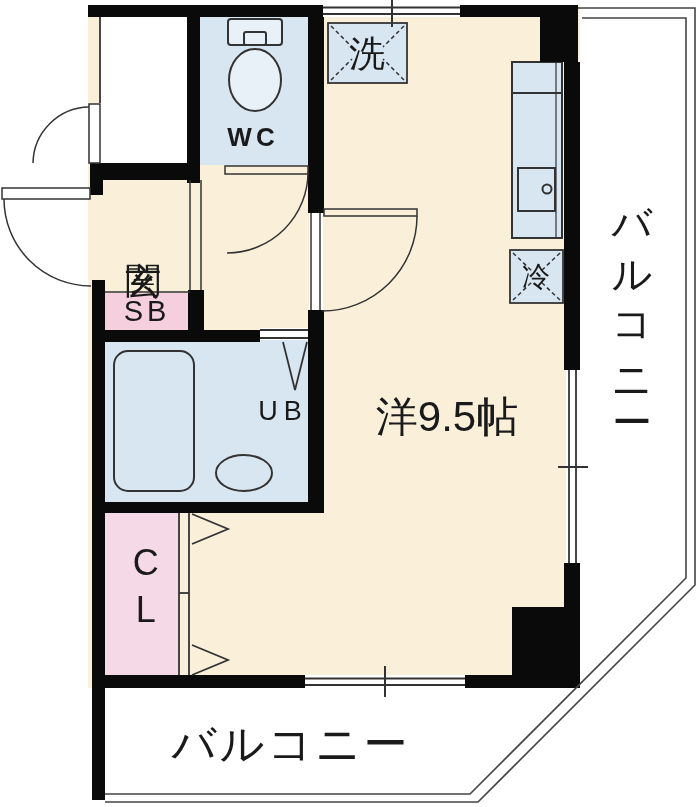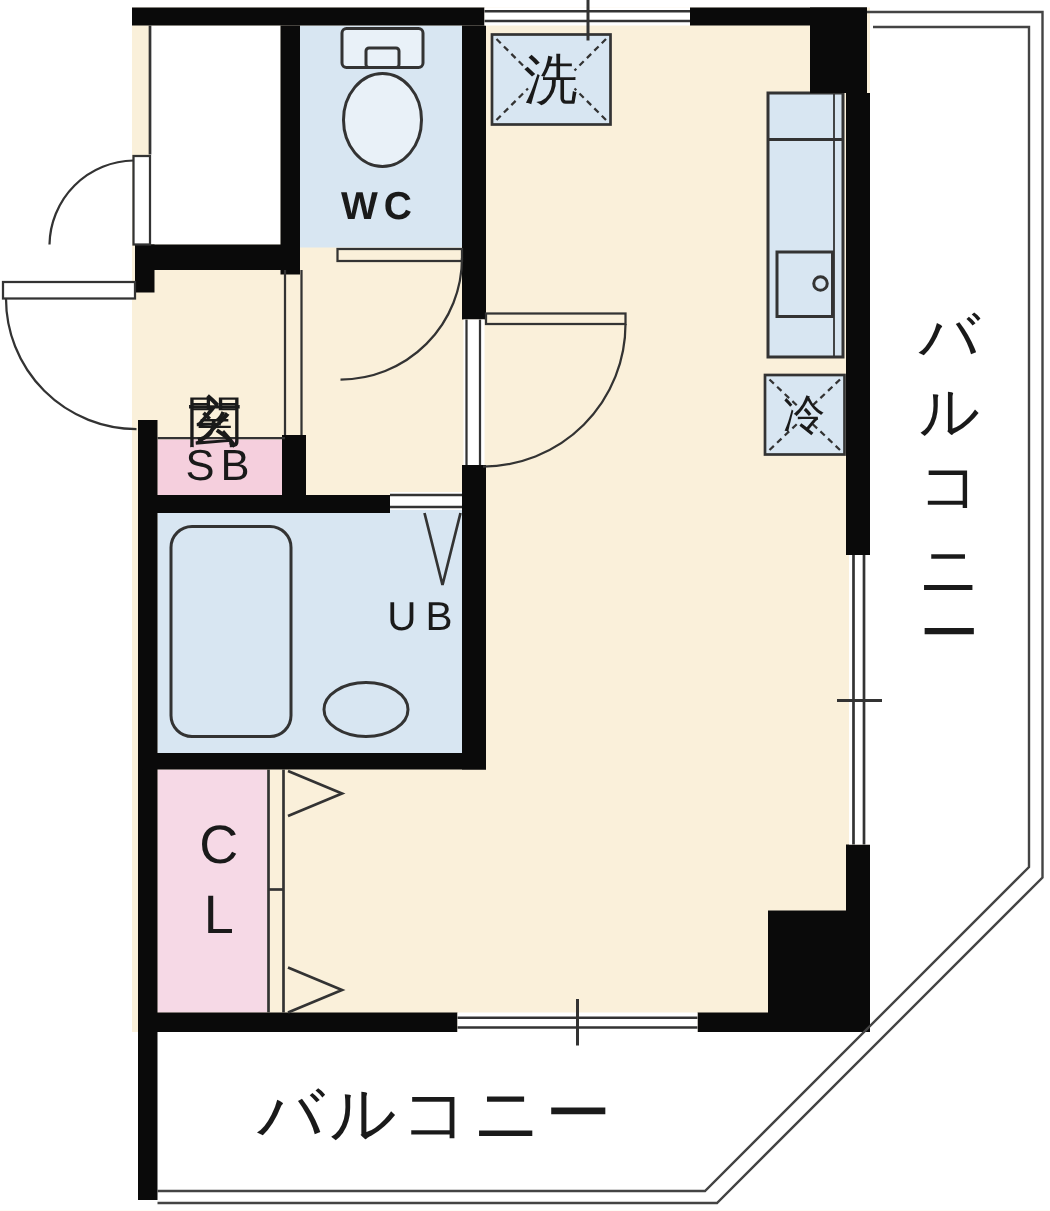--- a/index.html
+++ b/index.html
@@ -162,17 +162,18 @@
       <polyline points="578,8 695,8 695,585 478,802 105,802"></polyline>
       <polyline points="582,18 686,18 686,578 470,794 105,794"></polyline>
     </g>
   </svg>
 
   <div class="label lbl-wc">WC</div>
   <div class="label v  lbl-genkan">玄関</div>
   <div class="label lbl-sb">SB</div>
   <div class="label lbl-ub">UB</div>
   <div class="label vu lbl-cl">CL</div>
+  <div class="label lbl-living">洋9.5帖</div>
   <div class="label lbl-washer">洗</div>
   <div class="label lbl-fridge">冷</div>
   <div class="label v lbl-balcony-right">バルコニー</div>
   <div class="label lbl-balcony-bottom">バルコニー</div>
 </div>
 
 </body></html>

